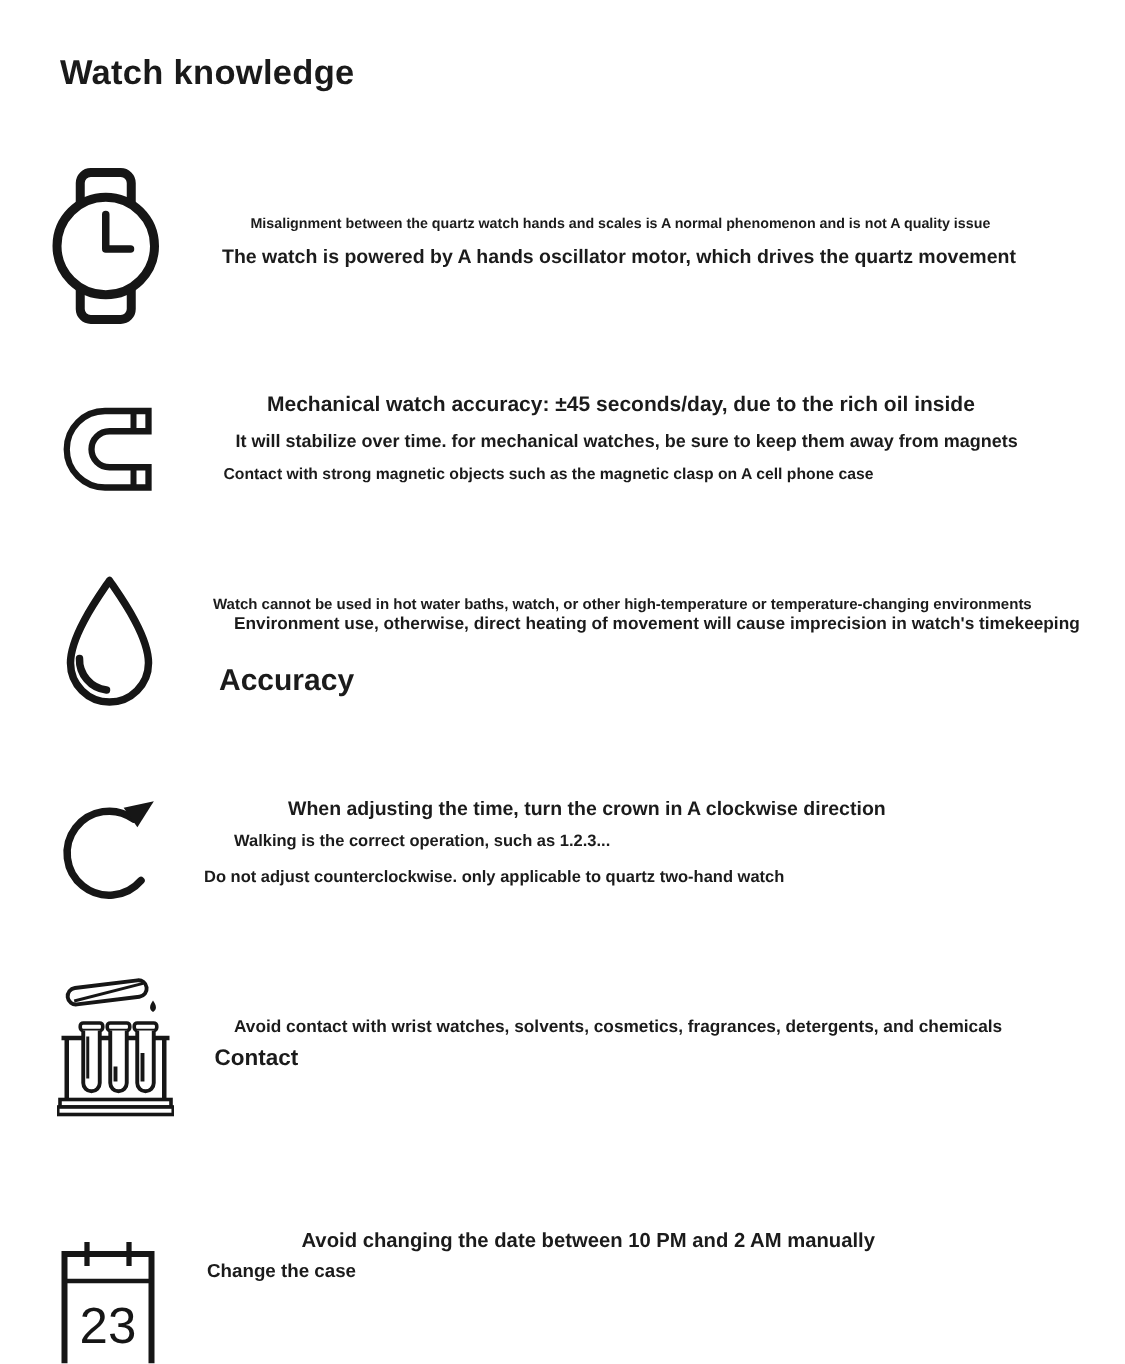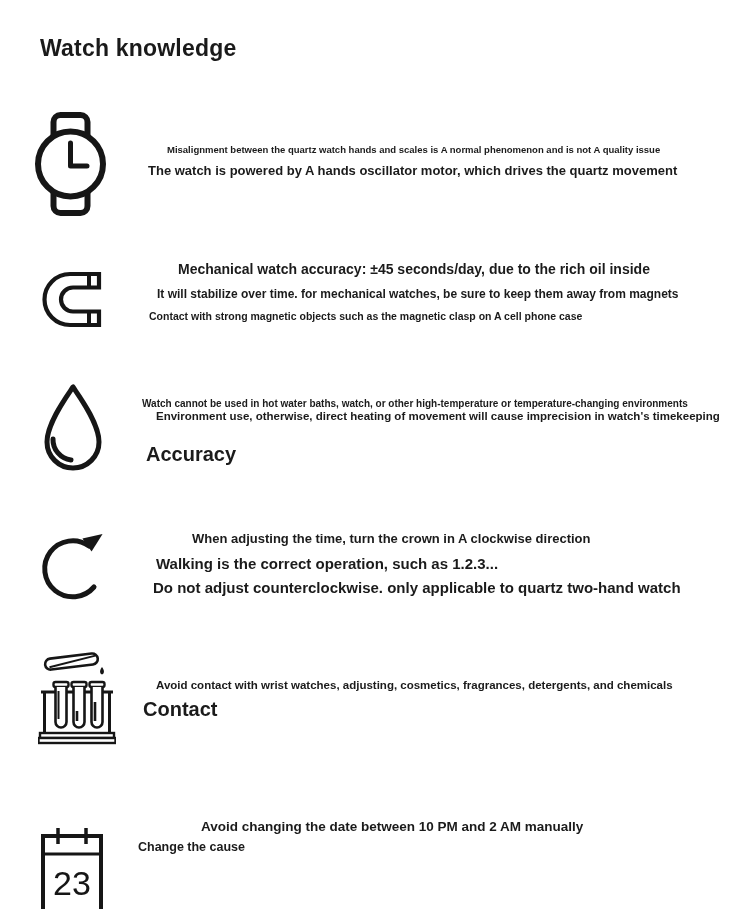--- a/index.html
+++ b/index.html
@@ -27,27 +27,27 @@
 
   
   .s3-icon { left:38px;  top:383px; width:70px;  height:90px; }
   .s3-l1   { left:142px; top:398px; font-size:10px; }
   .s3-l2   { left:156px; top:410px; font-size:11.5px; }
   .s3-l3   { left:146px; top:442px; font-size:20px; }
 
   
   .s4-icon { left:40px;  top:523px; width:68px;  height:82px; }
   .s4-l1   { left:192px; top:531px; font-size:13px; }
-  .s4-l2   { left:156px; top:555px; font-size:15px; }
-  .s4-l3   { left:153px; top:579px; font-size:15px; }
+  .s4-l2   { left:156px; top:555px; font-size:11px; }
+  .s4-l3   { left:136px; top:579px; font-size:11px; }
 
   
   .s5-icon { left:38px;  top:645px; width:78px;  height:100px; }
   .s5-l1   { left:156px; top:679px; font-size:11.5px; }
-  .s5-l2   { left:143px; top:697px; font-size:20px;text-align:center; }
+  .s5-l2   { left:143px; top:697px; font-size:15px;text-align:center; }
 
   
   .s6-icon { left:40px;  top:825px; width:64px;  height:92px; }
   .s6-l1   { left:201px; top:819px; font-size:13.5px; }
   .s6-l2   { left:138px; top:840px; font-size:12.5px; }
 </style>
 </head>
 <body>
 
 <div class="canvas">
@@ -126,32 +126,32 @@
         <rect x="33.5" y="37" width="15" height="5" rx="2" fill="#ffffff" stroke-width="2.4"></rect>
         <path d="M35.5 42 V77 A5.5 5.5 0 0 0 46.5 77 V42" fill="#ffffff" stroke-width="2.6"></path>
         <line x1="39" y1="66" x2="39" y2="76" stroke-width="2.6"></line>
         <rect x="51.5" y="37" width="15" height="5" rx="2" fill="#ffffff" stroke-width="2.4"></rect>
         <path d="M53.5 42 V77 A5.5 5.5 0 0 0 64.5 77 V42" fill="#ffffff" stroke-width="2.6"></path>
         <line x1="57" y1="57" x2="57" y2="76" stroke-width="2.6"></line>
         <rect x="2" y="88" width="74" height="5" fill="#ffffff" stroke-width="2.4"></rect>
         <rect x="0.5" y="93" width="77" height="5" fill="#ffffff" stroke-width="2.4"></rect>
       </svg>
     </div>
-    <div class="t s5-l1">Avoid contact with wrist watches, adjusting, cosmetics, fragrances, detergents, and chemicals</div>
+    <div class="t s5-l1">Avoid contact with wrist watches, solvents, cosmetics, fragrances, detergents, and chemicals</div>
     <div class="t s5-l2">Contact</div>
   </section>
 
   
   <section>
     <div class="icon s6-icon">
       <svg viewBox="0 0 64 92" fill="none">
         <rect x="3" y="11" width="58" height="77" stroke="#161616" stroke-width="4"></rect>
         <line x1="3" y1="29" x2="61" y2="29" stroke="#161616" stroke-width="3"></line>
         <line x1="18" y1="3" x2="18" y2="19" stroke="#161616" stroke-width="3.5"></line>
         <line x1="46" y1="3" x2="46" y2="19" stroke="#161616" stroke-width="3.5"></line>
         <text x="32" y="70" text-anchor="middle" font-size="34" font-family="'Liberation Sans', sans-serif" fill="#161616" stroke="none">23</text>
       </svg>
     </div>
     <div class="t s6-l1">Avoid changing the date between 10 PM and 2 AM manually</div>
-    <div class="t s6-l2">Change the cause</div>
+    <div class="t s6-l2">Change the case</div>
   </section>
 
 </div>
 
 </body></html>

